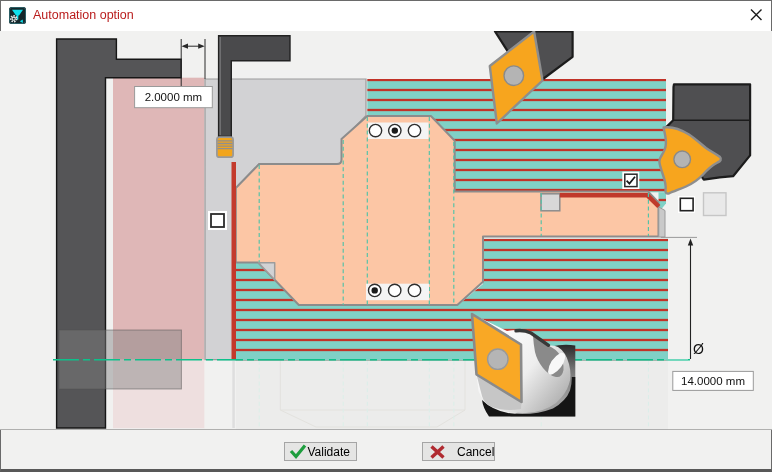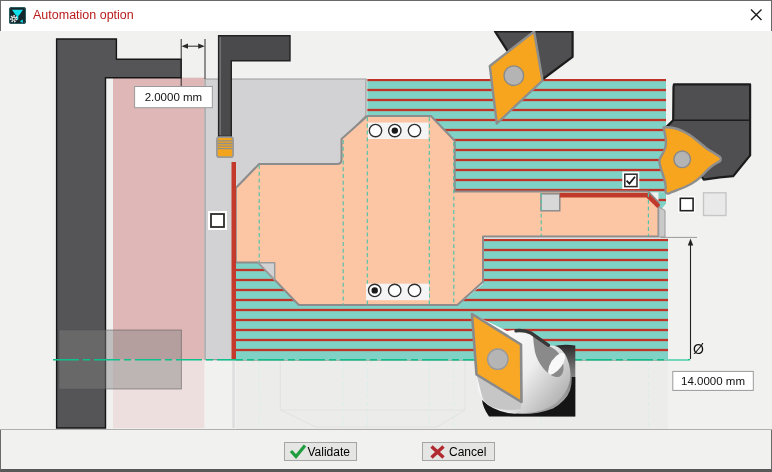--- a/index.html
+++ b/index.html
@@ -197,14 +197,14 @@
     <svg style="position:absolute;left:3px;top:0px" width="20" height="17" viewBox="0 0 20 17">
       <path d="M3,8 L8,13.5 L17,2.5" stroke="#1e9e3e" stroke-width="3.2" fill="none"></path>
     </svg>
     <span style="position:absolute;left:23px;top:2px;">Validate</span>
   </div>
 
 <div class="btn" style="left:422px;">
     <svg style="position:absolute;left:6px;top:1px" width="17" height="16" viewBox="0 0 17 16">
       <path d="M2.5,2.5 L14.5,13.5 M14.5,2.5 L2.5,13.5" stroke="#b02a30" stroke-width="3.4" fill="none"></path>
     </svg>
-    <span style="position:absolute;left:26px;top:2px;">Cancel</span>
+    <span style="position:absolute;left:34px;top:2px;">Cancel</span>
   </div>
 
 </body></html>

